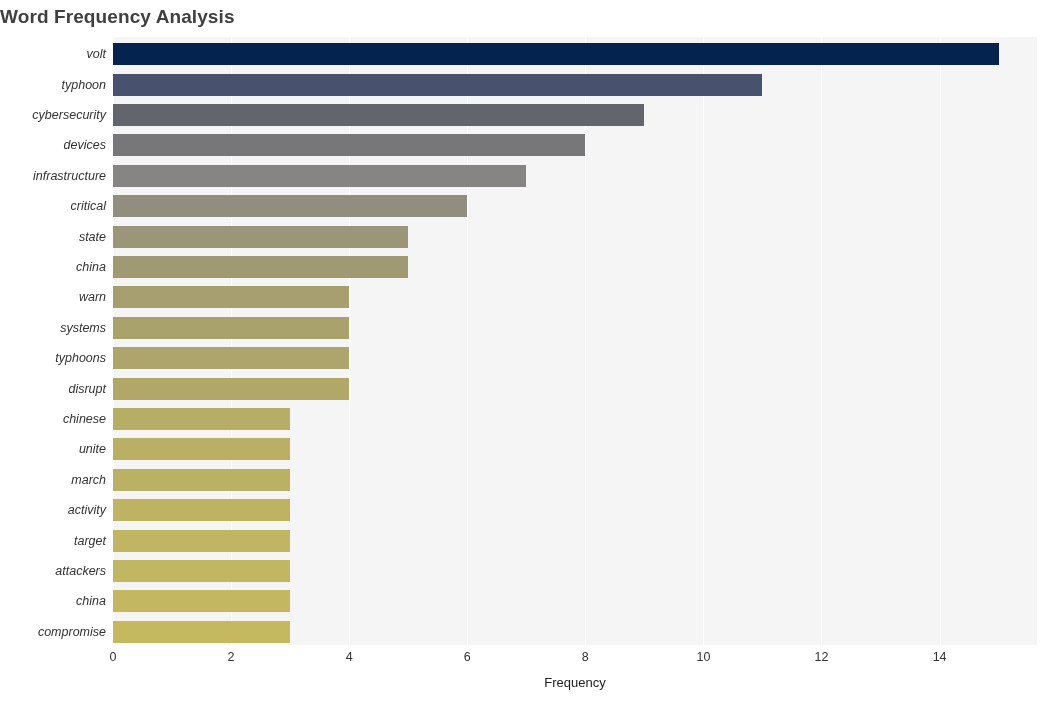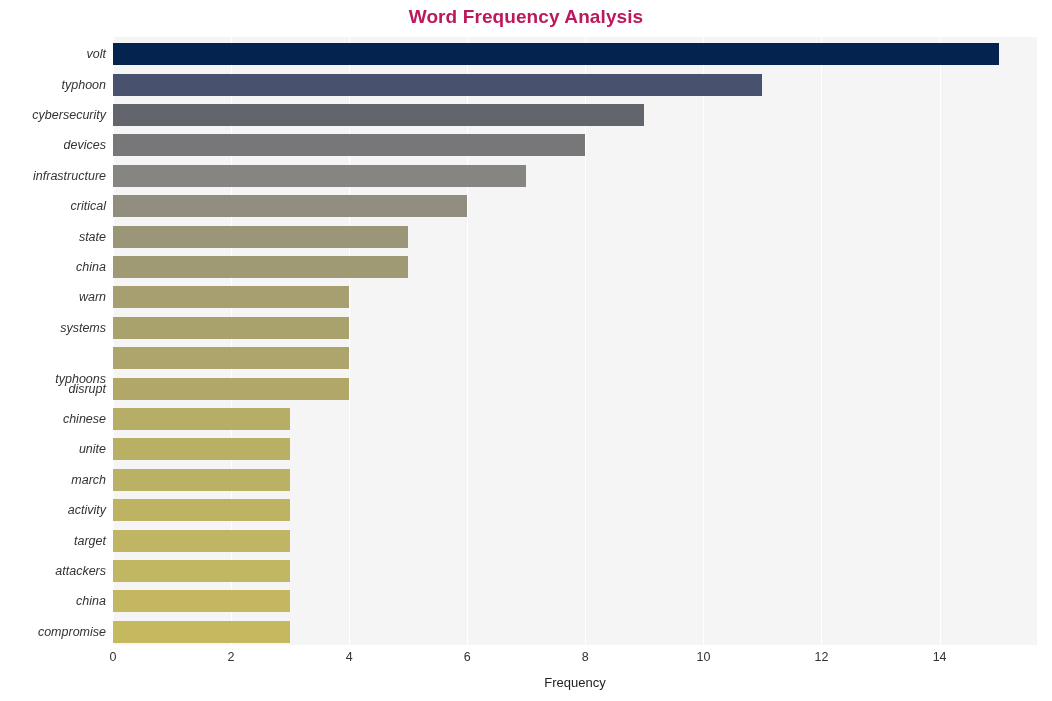--- a/index.html
+++ b/index.html
@@ -17,24 +17,24 @@
     position: relative;
     width: 1052px;
     height: 701px;
     background: #ffffff;
   }
   #chart-title {
     position: absolute;
     top: 6px;
     left: 0;
     width: 1052px;
-    text-align: center;
+    text-align: left;
     font-size: 19px;
     font-weight: bold;
-    color: #be185d;
+    color: #404040;
     letter-spacing: 0.1px;
     font-family: "Liberation Sans", sans-serif;
   }
   #plot-area {
     position: absolute;
     left: 113px;
     top: 37px;
     width: 924px;
     height: 608px;
     background: #f5f5f6;
@@ -141,21 +141,21 @@
       <div class="y-label" style="top: 10.2px;">volt</div>
       <div class="y-label" style="top: 40.6px;">typhoon</div>
       <div class="y-label" style="top: 71px;">cybersecurity</div>
       <div class="y-label" style="top: 101.4px;">devices</div>
       <div class="y-label" style="top: 131.8px;">infrastructure</div>
       <div class="y-label" style="top: 162.2px;">critical</div>
       <div class="y-label" style="top: 192.6px;">state</div>
       <div class="y-label" style="top: 223px;">china</div>
       <div class="y-label" style="top: 253.4px;">warn</div>
       <div class="y-label" style="top: 283.8px;">systems</div>
-      <div class="y-label" style="top: 314.2px; margin-top: 21px;">typhoons</div>
+      <div class="y-label" style="top: 314.2px;">typhoons</div>
       <div class="y-label" style="top: 344.6px;">disrupt</div>
       <div class="y-label" style="top: 375px;">chinese</div>
       <div class="y-label" style="top: 405.4px; padding-left: 40px;">unite</div>
       <div class="y-label" style="top: 435.8px;">march</div>
       <div class="y-label" style="top: 466.2px;">activity</div>
       <div class="y-label" style="top: 496.6px;">target</div>
       <div class="y-label" style="top: 527px; text-align: right;">attackers</div>
       <div class="y-label" style="top: 557.4px;">china</div>
       <div class="y-label" style="top: 587.8px;">compromise</div>
     </div>

